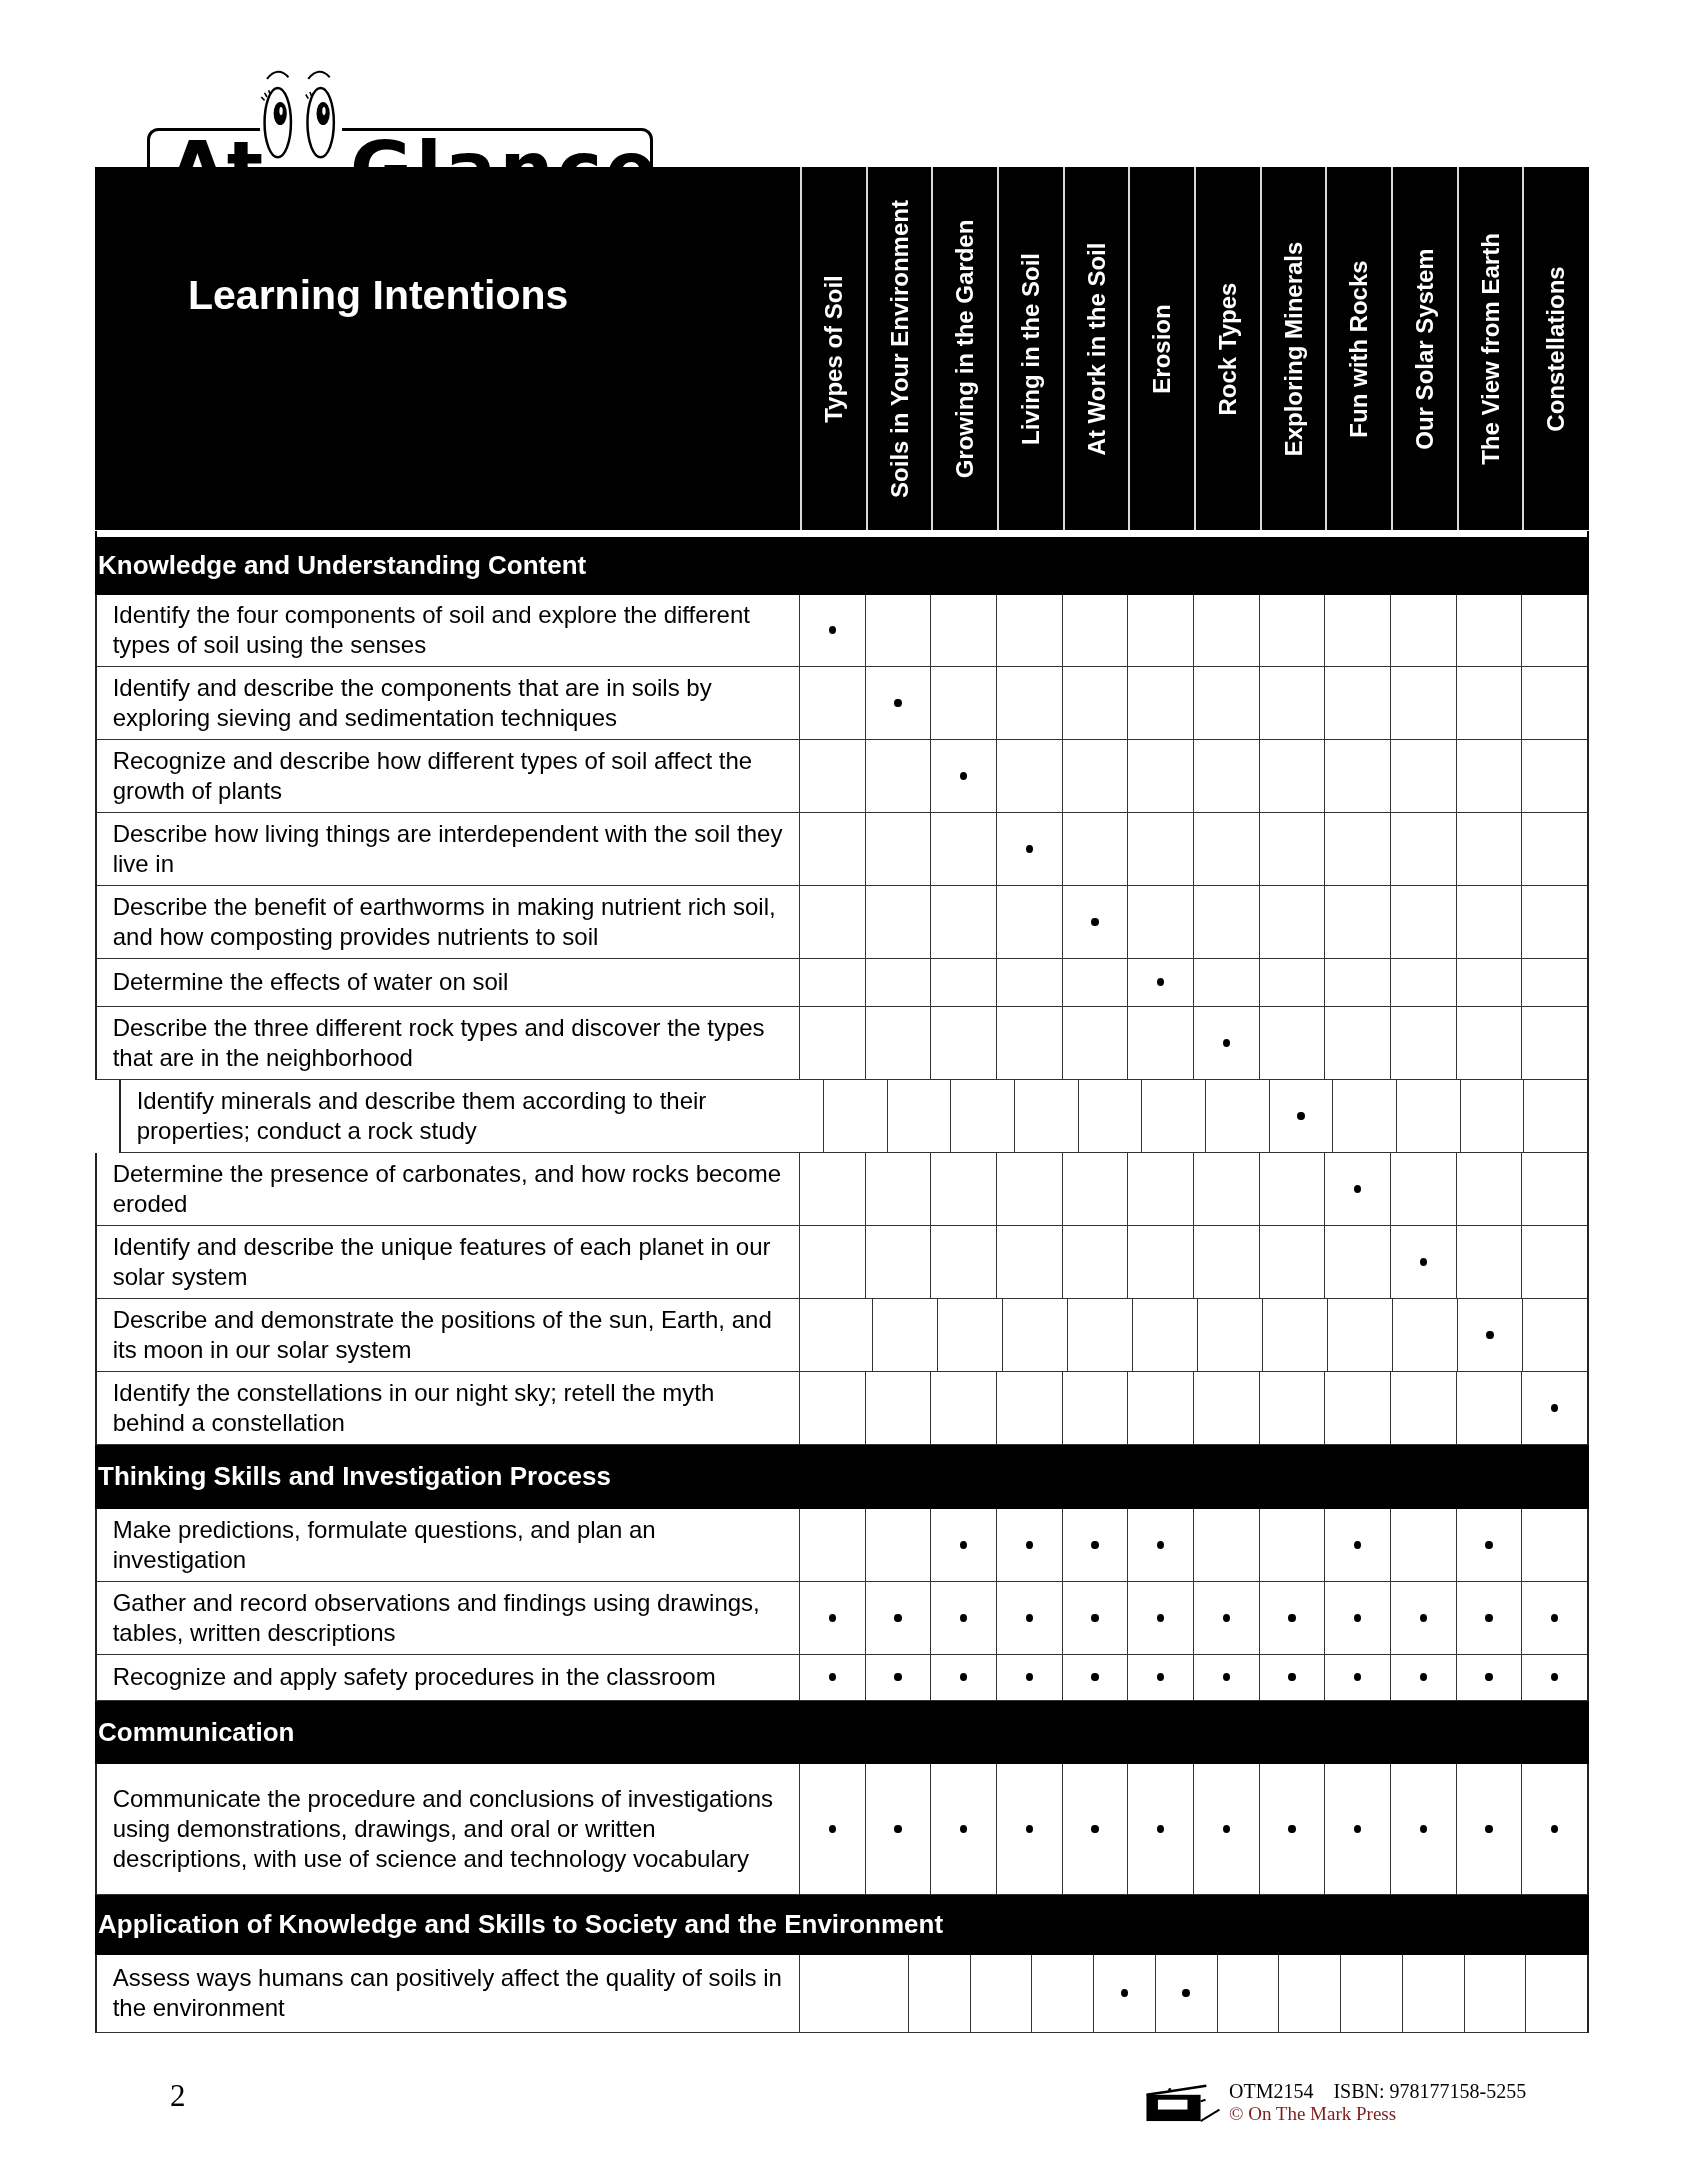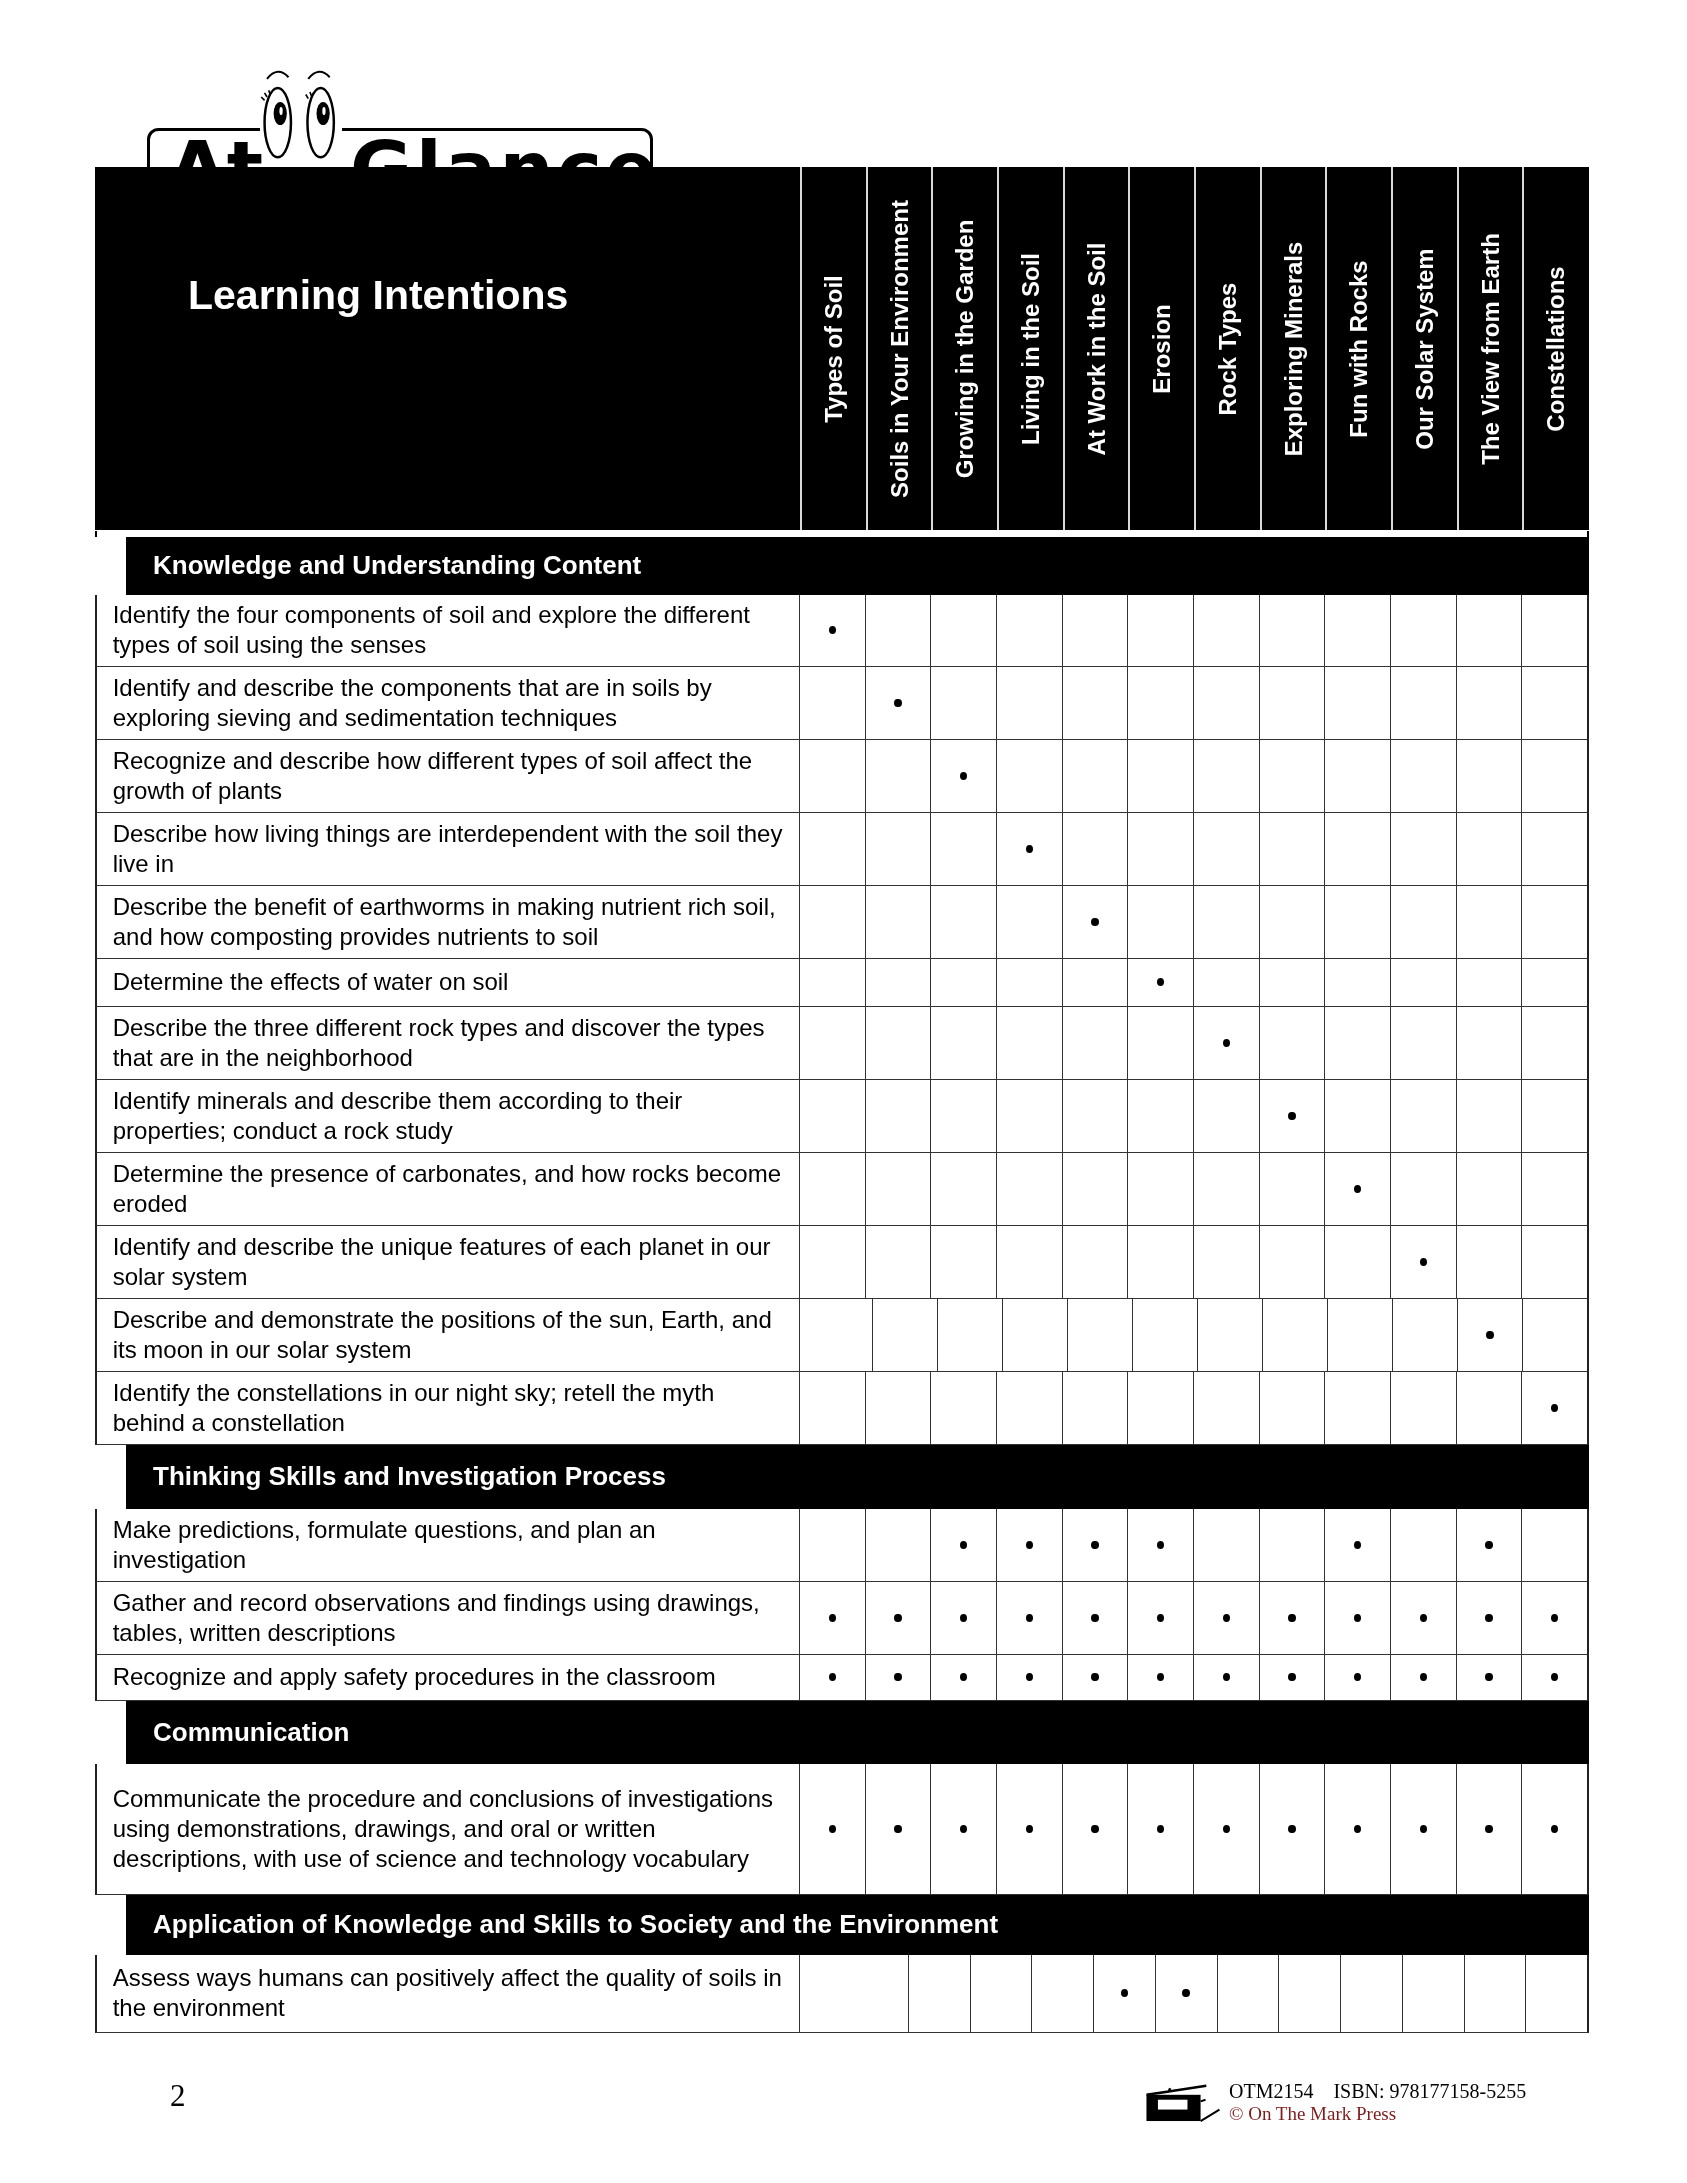--- a/index.html
+++ b/index.html
@@ -19,21 +19,21 @@
   .logo-gap { position:absolute; left:260px; top:124px; width:82px; height:10px; background:#fff; }
   .logo-text { position:absolute; top:132px; font-family:"DejaVu Sans", sans-serif; font-weight:bold; color:#000; font-size:76px; line-height:76px; }
   .logo-at { left:168px; }
   .logo-glance { left:350px; letter-spacing:3.3px; }
   .logo-a { position:absolute; left:270px; top:169px; font-family:"DejaVu Serif", serif; font-style:italic; font-size:43px; line-height:43px; color:#000; }
   .logo-eyes { position:absolute; left:257px; top:64px; width:91px; height:99px; }
 
   
   .table { position:absolute; left:95px; top:531px; width:1494px; }
   .gap { height:5.8px; background:#fff; border-left:2.5px solid #000; border-right:2.5px solid #000; box-sizing:border-box; }
-  .section-bar { background:#000; color:#fff; font-weight:bold; font-size:26px; display:flex; align-items:center; padding-left:27px; box-sizing:border-box;margin-left:31px; }
+  .section-bar { background:#000; color:#fff; font-weight:bold; font-size:26px; display:flex; align-items:center; padding-left:3px; box-sizing:border-box; }
   .row { display:flex; box-sizing:border-box; border-left:2.5px solid #222; border-right:2.5px solid #222; border-bottom:1.6px solid #333; background:#fff; }
   .row .desc { width:703px; box-sizing:border-box; padding:5px 10px 5px 15.7px; font-size:24px; line-height:30px; display:flex; align-items:center; border-right:1.6px solid #333; }
   .row .cells { display:flex; flex:1; }
   .row .cell { flex:1; box-sizing:border-box; border-right:1.6px solid #333; display:flex; align-items:center; justify-content:center; }
   .row .cell:last-child { border-right:none; }
   .dot { width:7.4px; height:8.2px; border-radius:50%; background:#000; }
 
   
   .page-number { position:absolute; left:170px; top:2078px; font-family:"Liberation Serif", serif; font-size:31px; color:#000; }
   .footer-icon { position:absolute; left:1144px; top:2083px; width:82px; height:40px; }
@@ -251,21 +251,21 @@
         <div class="cell">
           <span class="dot"></span>
         </div>
         <div class="cell"></div>
         <div class="cell"></div>
         <div class="cell"></div>
         <div class="cell"></div>
         <div class="cell"></div>
       </div>
     </div>
-    <div class="row" style="height: 73px;">
+    <div class="row" style="height: 73px; margin-left: 24px;">
       <div class="desc">
         <span>Identify minerals and describe them according to their properties; conduct a rock study</span>
       </div>
       <div class="cells">
         <div class="cell"></div>
         <div class="cell"></div>
         <div class="cell"></div>
         <div class="cell"></div>
         <div class="cell"></div>
         <div class="cell"></div>

